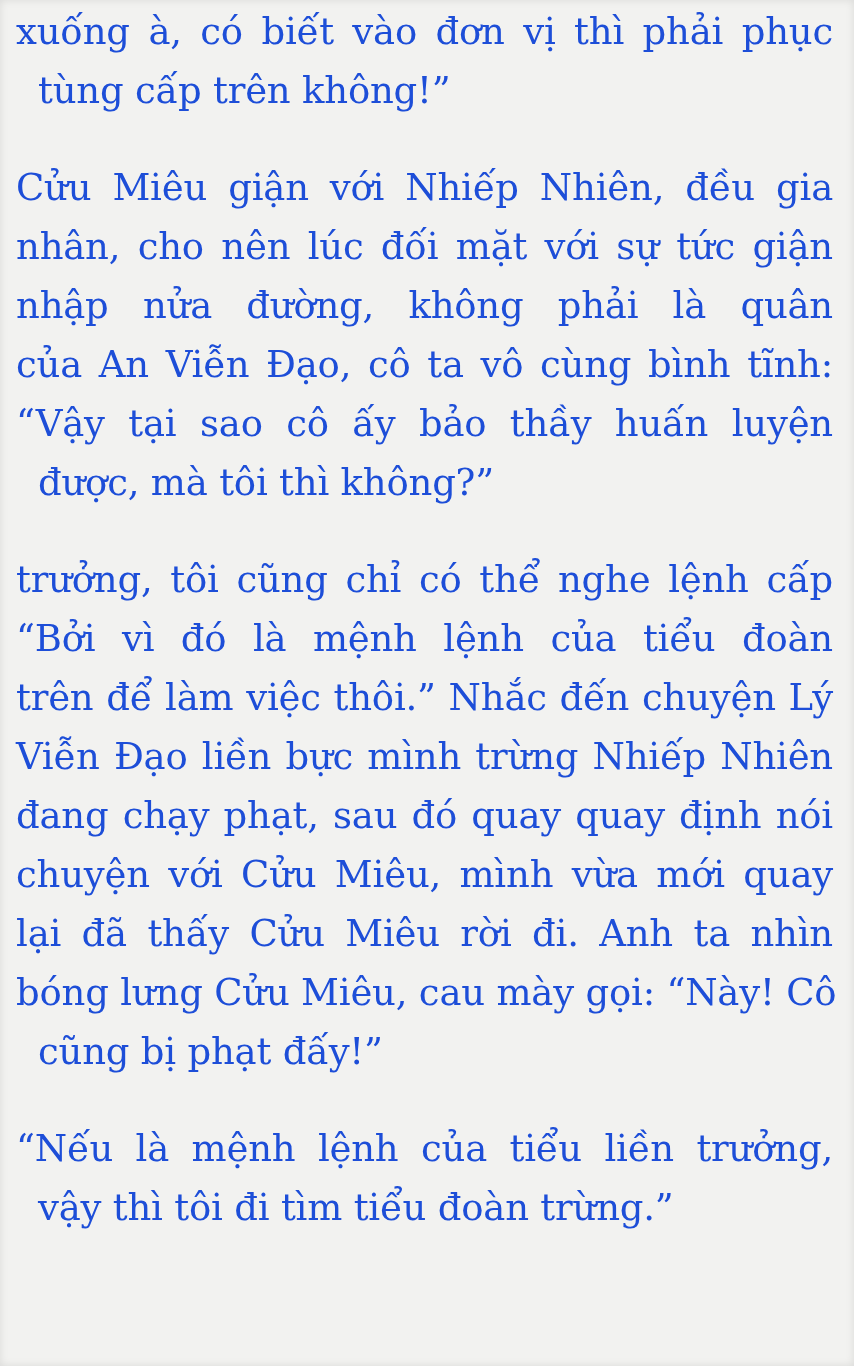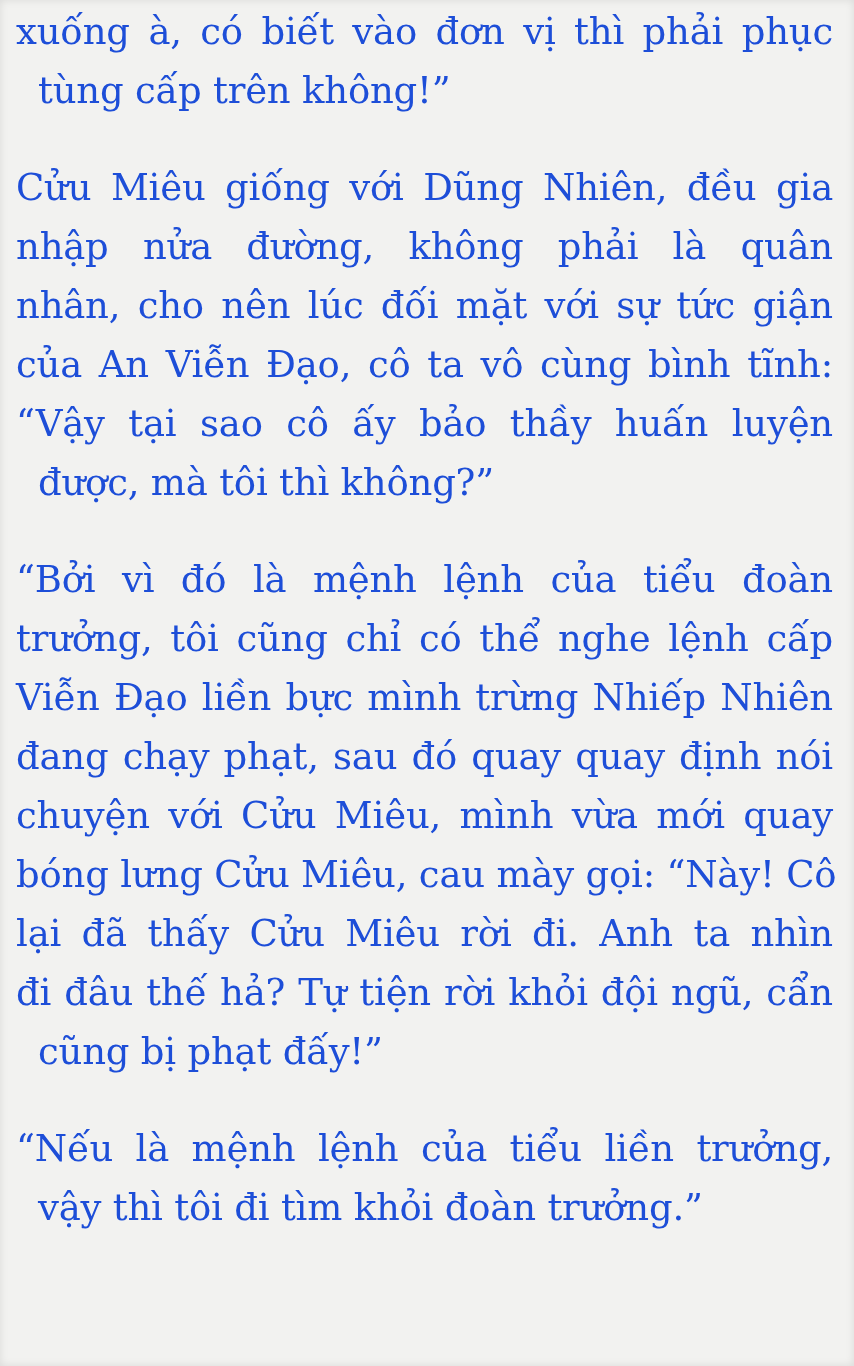--- a/index.html
+++ b/index.html
@@ -42,38 +42,38 @@
 <body style="background: rgb(242, 242, 240);">
 
 <main class="page" style="color: #1d4ed8;">
 
   <p class="paragraph">
     <span class="line" style="display:block">xuống à, có biết vào đơn vị thì phải phục</span>
     <span class="line last" style="display:block">tùng cấp trên không!”</span>
   </p>
 
   <p class="paragraph">
-    <span class="line" style="display:block">Cửu Miêu giống với Dũng Nhiên, đều gia</span>
+    <span class="line" style="display:block">Cửu Miêu giận với Nhiếp Nhiên, đều gia</span>
+    <span class="line" style="display:block">nhân, cho nên lúc đối mặt với sự tức giận</span>
     <span class="line" style="display:block">nhập nửa đường, không phải là quân</span>
-    <span class="line" style="display:block">nhân, cho nên lúc đối mặt với sự tức giận</span>
     <span class="line" style="display:block">của An Viễn Đạo, cô ta vô cùng bình tĩnh:</span>
     <span class="line" style="display:block">“Vậy tại sao cô ấy bảo thầy huấn luyện</span>
     <span class="line last" style="display:block">được, mà tôi thì không?”</span>
   </p>
 
   <p class="paragraph">
+    <span class="line" style="display:block">trưởng, tôi cũng chỉ có thể nghe lệnh cấp</span>
     <span class="line" style="display:block">“Bởi vì đó là mệnh lệnh của tiểu đoàn</span>
-    <span class="line" style="display:block">trưởng, tôi cũng chỉ có thể nghe lệnh cấp</span>
+    <span class="line" style="display:block">trên để làm việc thôi.” Nhắc đến chuyện Lý</span>
     <span class="line" style="display:block">Viễn Đạo liền bực mình trừng Nhiếp Nhiên</span>
     <span class="line" style="display:block">đang chạy phạt, sau đó quay quay định nói</span>
     <span class="line" style="display:block">chuyện với Cửu Miêu, mình vừa mới quay</span>
+    <span class="line" style="display:block">lại đã thấy Cửu Miêu rời đi. Anh ta nhìn</span>
     <span class="line" style="display:block">bóng lưng Cửu Miêu, cau mày gọi: “Này! Cô</span>
-    <span class="line" style="display:block">lại đã thấy Cửu Miêu rời đi. Anh ta nhìn</span>
-    <span class="line" style="display:block">đi đâu thế hả? Tự tiện rời khỏi đội ngũ, cẩn</span>
     <span class="line last" style="display:block">cũng bị phạt đấy!”</span>
   </p>
 
   <p class="paragraph">
     <span class="line" style="display:block">“Nếu là mệnh lệnh của tiểu liền trưởng,</span>
-    <span class="line last" style="display:block">vậy thì tôi đi tìm khỏi đoàn trưởng.”</span>
+    <span class="line last" style="display:block">vậy thì tôi đi tìm tiểu đoàn trừng.”</span>
   </p>
 
 </main>
 
 </body></html>

